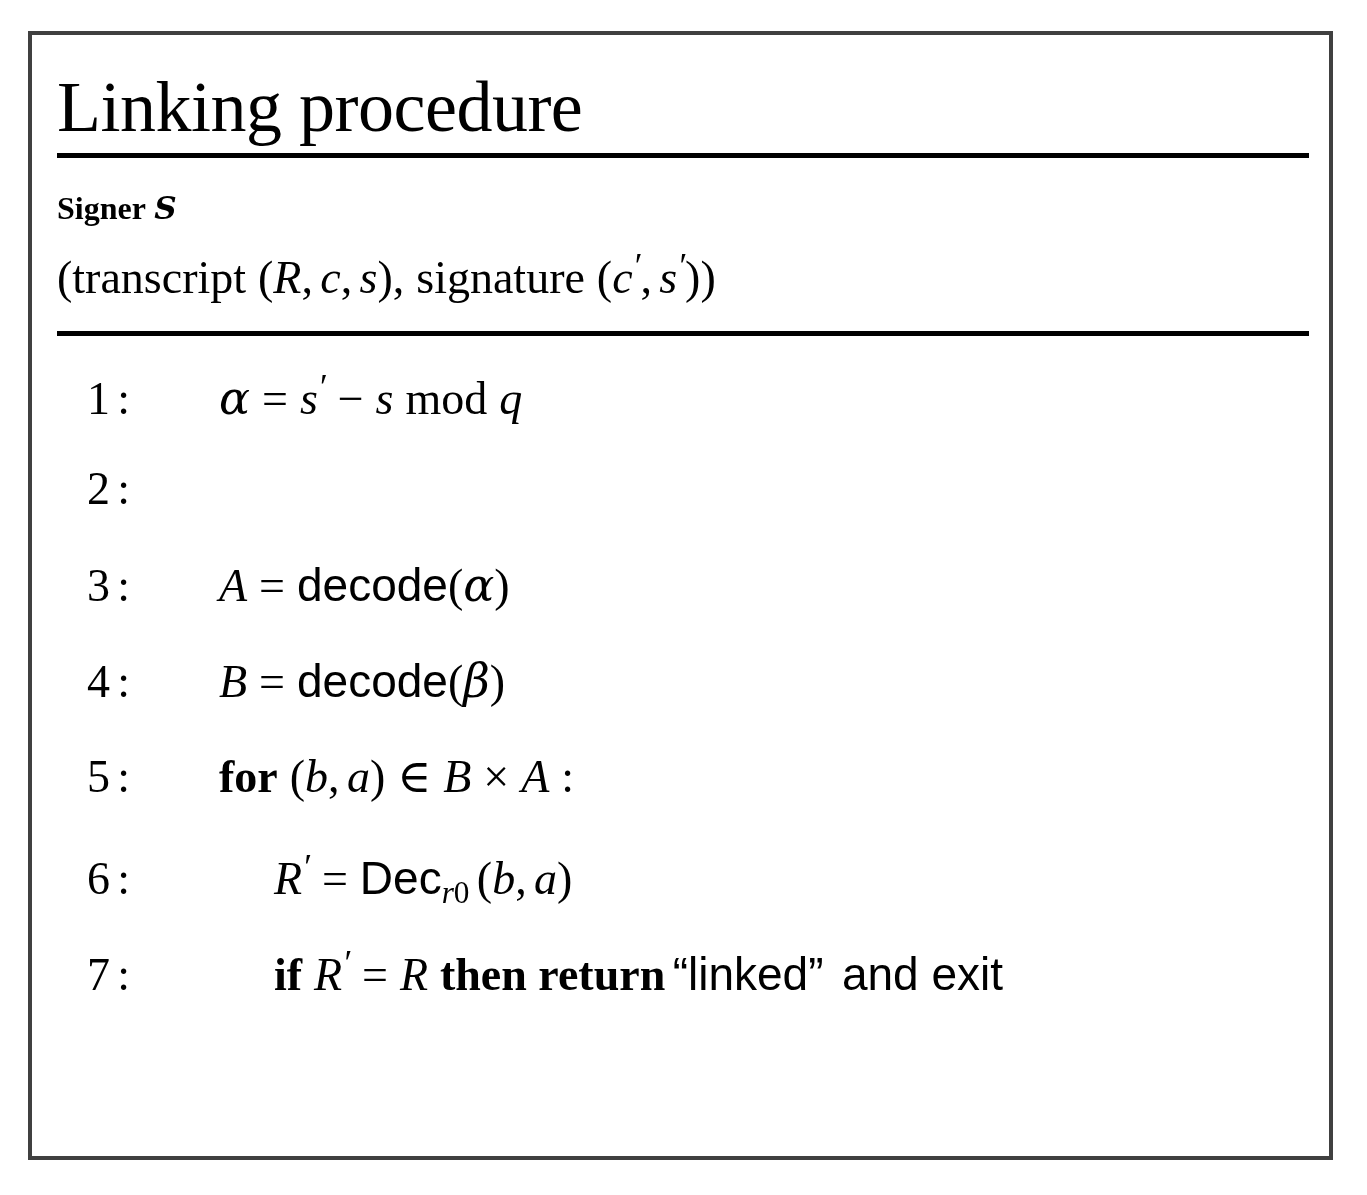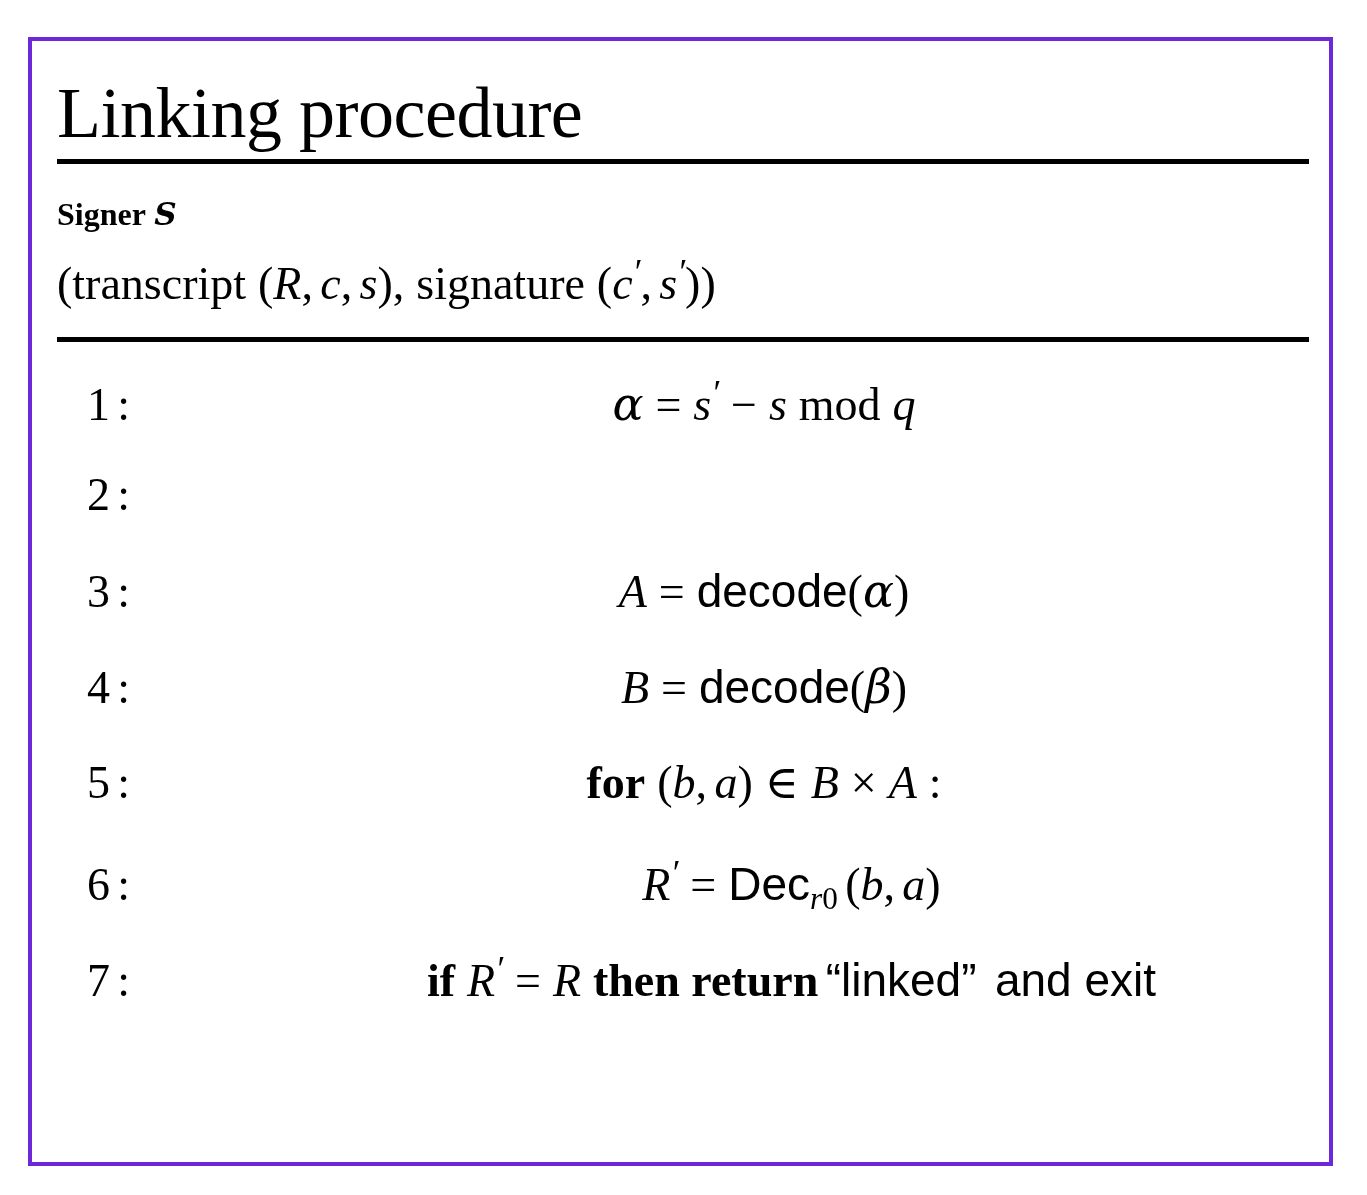--- a/index.html
+++ b/index.html
@@ -12,24 +12,24 @@
     height: 1195px;
     font-family: "Liberation Serif", "DejaVu Serif", serif;
     color: #000000;
     overflow: hidden;
   }
 
   
   #algorithm-box {
     position: absolute;
     left: 28px;
-    top: 37px;
+    top: 31px;
     width: 1305px;
     height: 1129px;
-    border: 4px solid #6d28d9;
+    border: 4px solid #404040;
     box-sizing: border-box;
     background: #ffffff;
   }
 
   .inner {
     position: absolute;
     left: 25px;
     top: 0;
     width: 1252px;
   }
@@ -87,21 +87,20 @@
   .lineno {
     width: 92px;
     flex: 0 0 92px;
     text-align: left;
     padding-left: 30px;
     box-sizing: border-box;
     font-size: 46px;
   }
   .body {
     flex: 1 1 auto;
-    text-align: center;
   }
   .body.indent-0 { padding-left: 70px; }
   .body.indent-1 { padding-left: 125px; }
 
   
   .mi {            
     font-family: "Liberation Serif", "DejaVu Serif", serif;
     font-style: italic;
   }
   .mgreek {        

